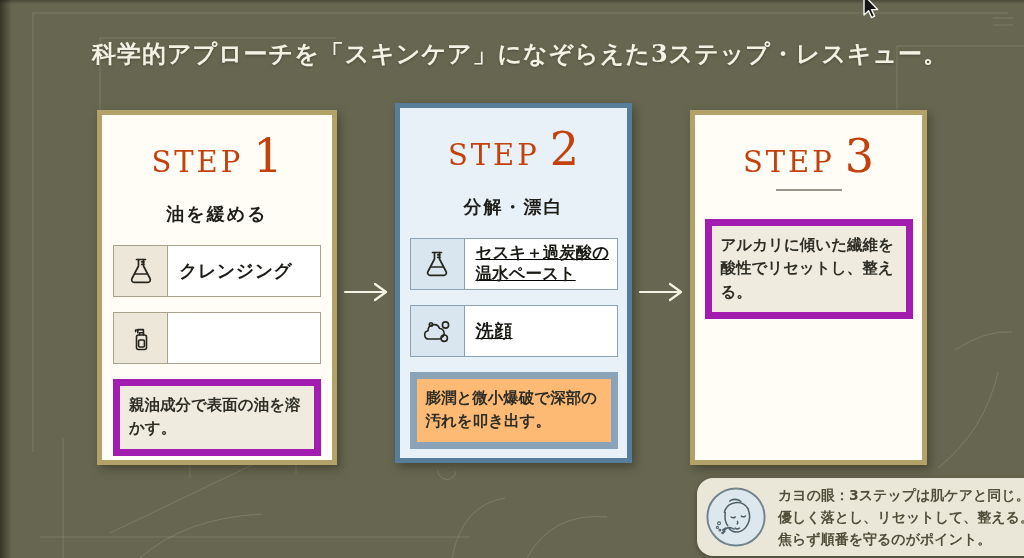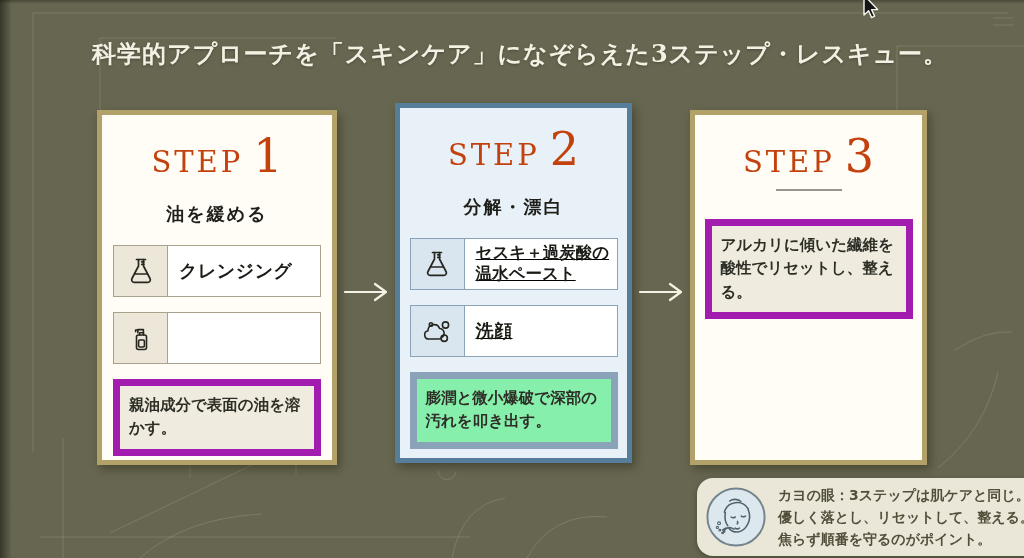--- a/index.html
+++ b/index.html
@@ -47,21 +47,21 @@
     background:#ece7d9;border-right:1px solid #a8a18c;}
   .blue .icon-cell{background:#d9e6f0;border-right-color:#8ba3b8;}
   .text-cell{flex:1;display:flex;align-items:center;
     padding:4px 5px 4px 11px;font-size:18px;font-weight:700;color:#1c1c17;
     line-height:1.25;letter-spacing:.5px;}
 
   .note{margin-top:15px;width:208px;box-sizing:border-box;
     border:7px solid #a21caf;background:#efecdf;
     padding:8px 9px;font-size:15.5px;font-weight:700;color:#2e2e26;
     line-height:1.5;text-align:left;}
-  .blue .note{background:#86efac;border-color:#8ba3b8;}
+  .blue .note{background:#fdba74;border-color:#8ba3b8;}
 
   .arrow{position:absolute;}
 
   .callout{
     position:absolute;left:697px;top:478px;width:345px;height:78px;
     background:#eae7d9;border-radius:16px;
     display:flex;align-items:center;padding:0 8px 0 8px;box-sizing:border-box;
     box-shadow:0 2px 6px rgba(0,0,0,.3);
   }
   .callout-text{margin-left:11px;font-size:14px;font-weight:700;color:#514e3a;

